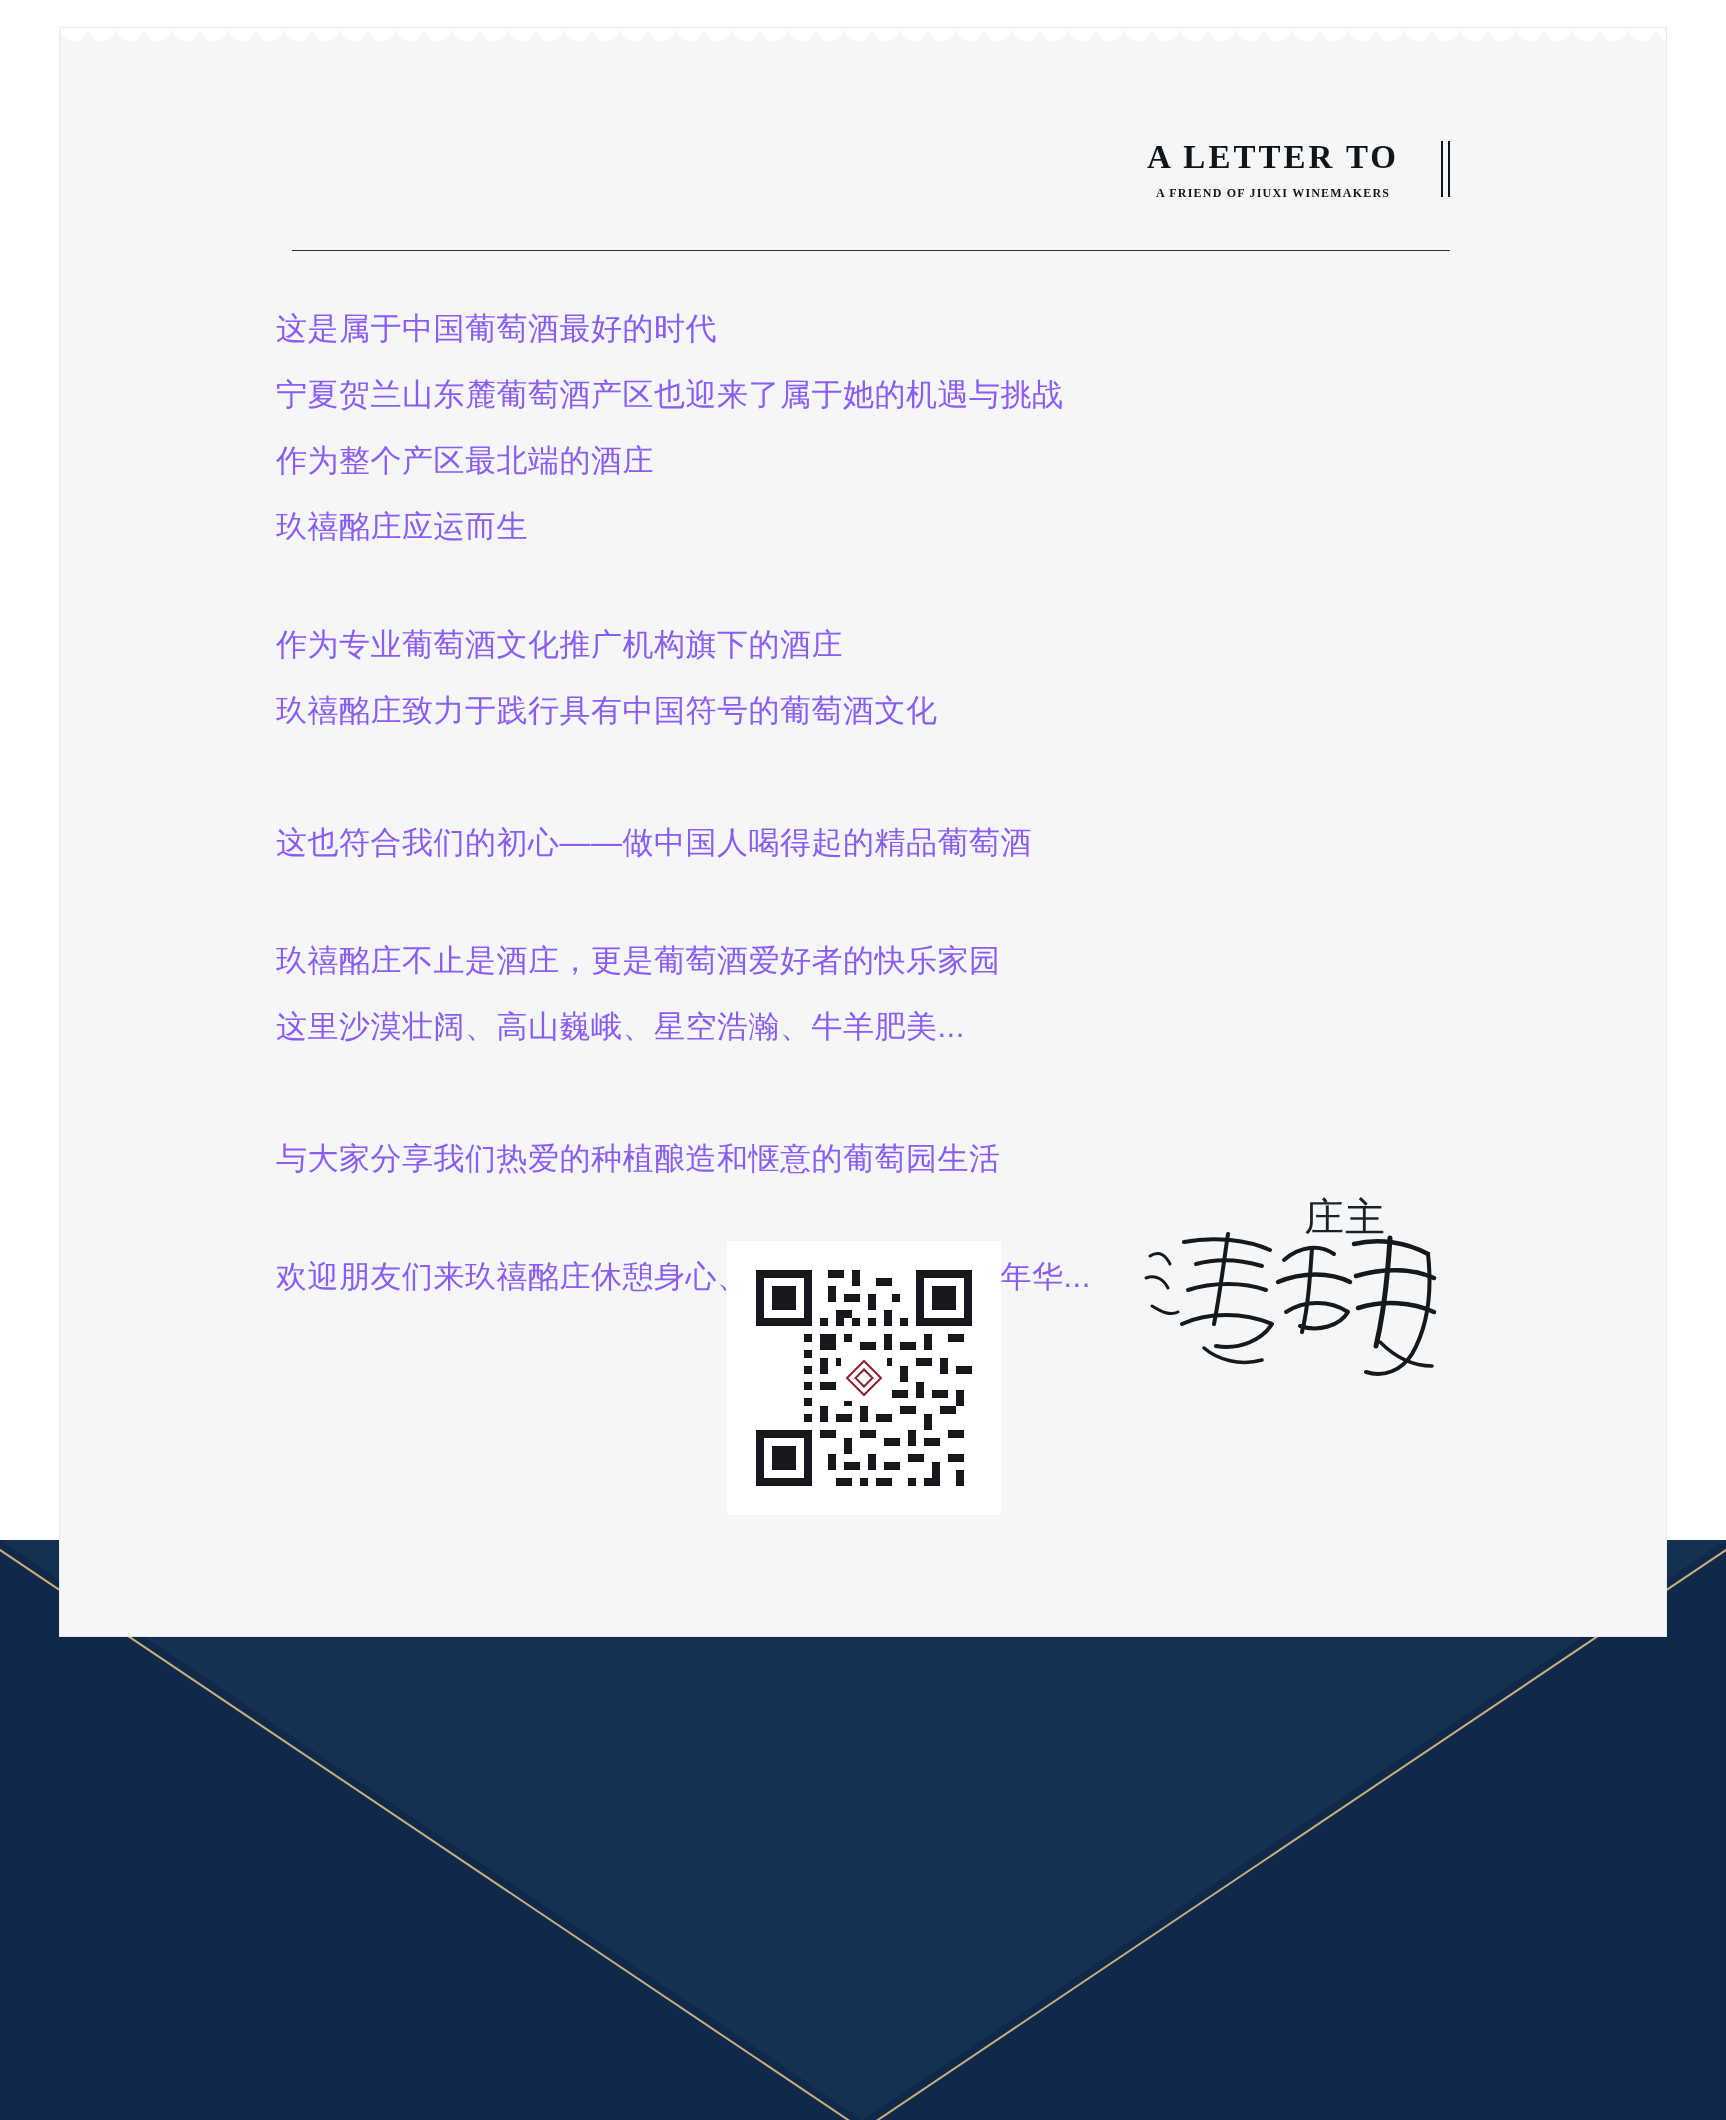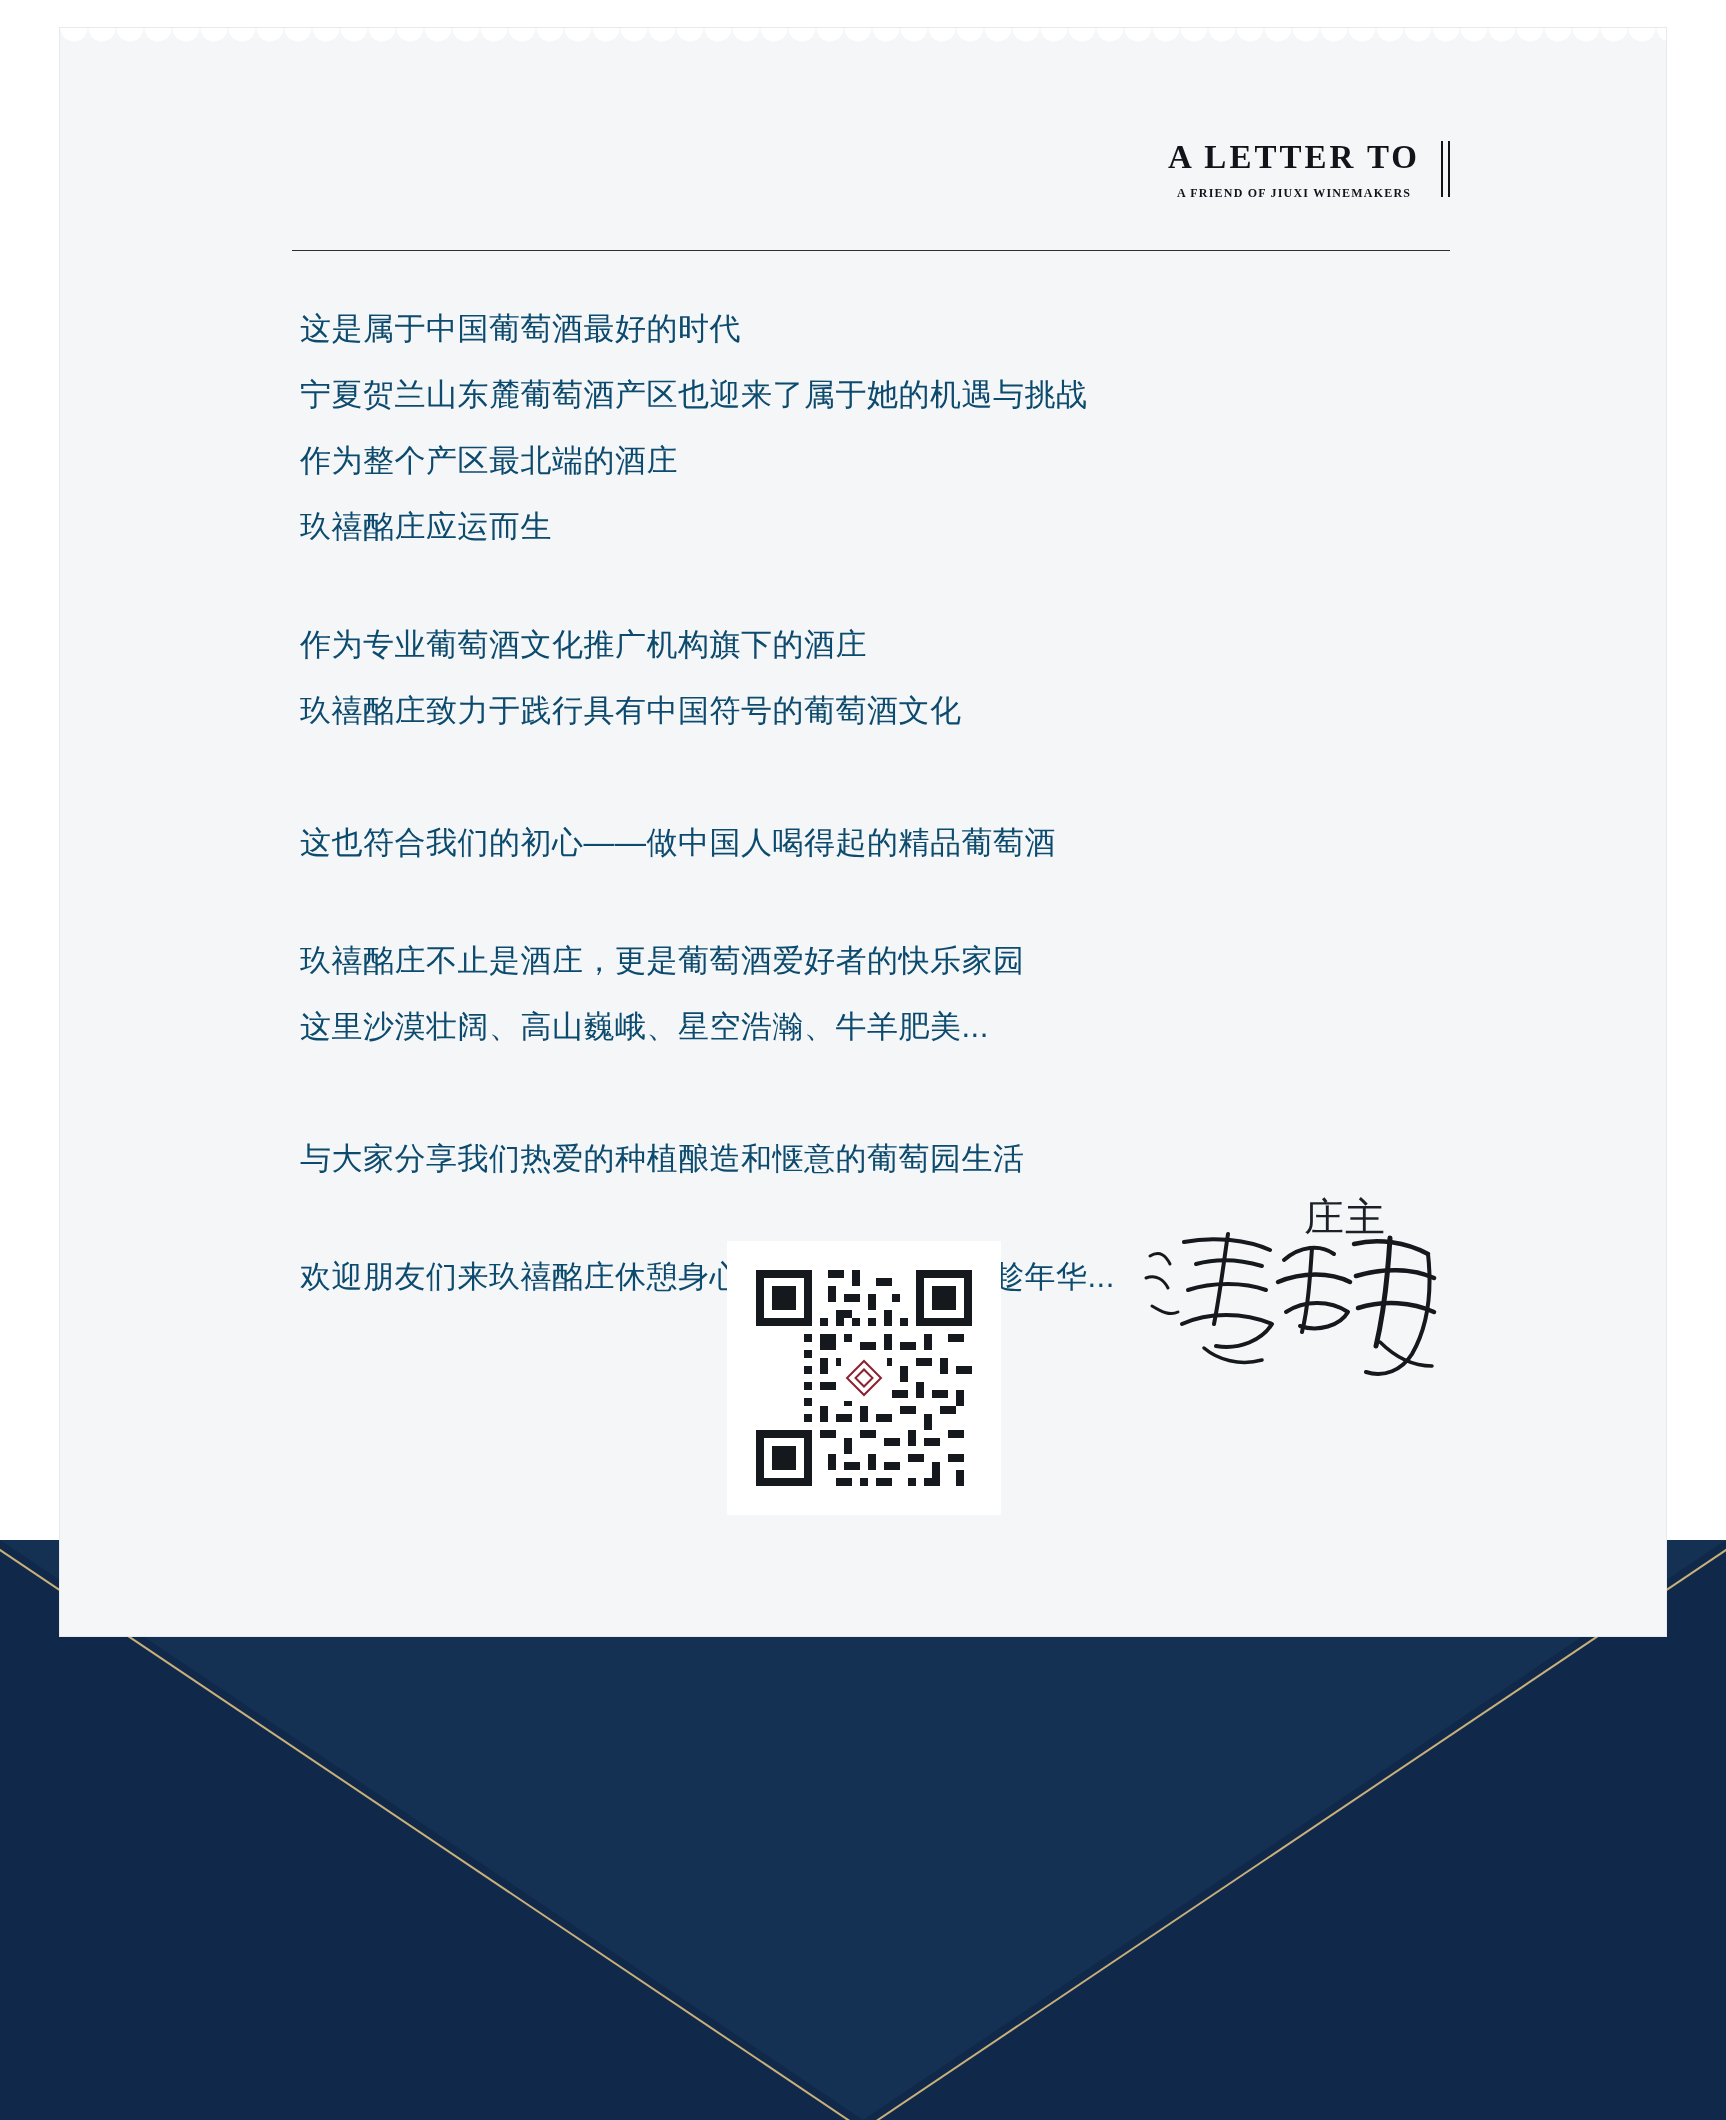--- a/index.html
+++ b/index.html
@@ -107,20 +107,21 @@
   .header {
     position: absolute;
     right: 216px;
     top: 110px;
     text-align: right;
   }
   .header-row {
     display: flex;
     align-items: center;
     justify-content: flex-end;
+    gap: 21px;
   }
   .header-texts {
     text-align: center;
   }
   .title-en {
     font-family: "Liberation Serif", "DejaVu Serif", serif;
     font-size: 33px;
     font-weight: bold;
     letter-spacing: 3px;
     color: #11151a;
@@ -153,24 +154,24 @@
     left: 232px;
     right: 216px;
     top: 222px;
     height: 1px;
     background: #2a2f36;
   }
 
   
   .body-text {
     position: absolute;
-    left: 240px;
+    left: 216px;
     top: 268px;
     right: 200px;
-    color: #0c4a6e;
+    color: #8b5cf6;
     font-size: 31px;
     line-height: 66px;
     letter-spacing: 0.5px;
   }
   .para { margin: 0 0 52px 0; }
   .para:last-child { margin-bottom: 0; }
   .line { white-space: nowrap; }
 
   
   .sign-label {

